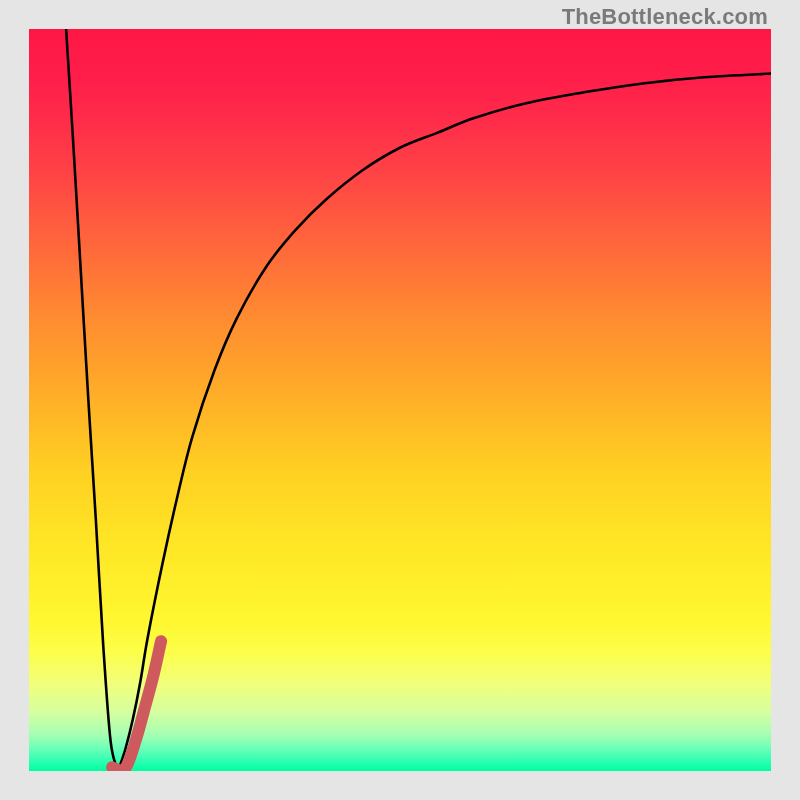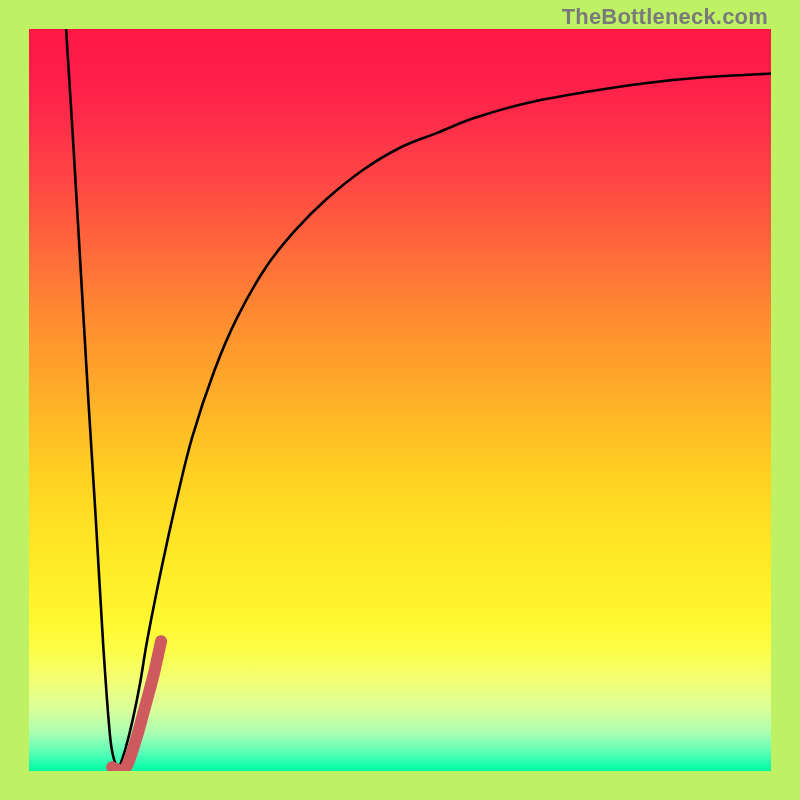--- a/index.html
+++ b/index.html
@@ -9,21 +9,21 @@
     height: 800px;
     background: #000000;
     overflow: hidden;
   }
   .frame {
     position: absolute;
     left: 0;
     top: 0;
     width: 800px;
     height: 800px;
-    background: #bef264;
+    background: #e5e5e5;
   }
   .plot {
     position: absolute;
     left: 29px;
     top: 29px;
     width: 742px;
     height: 742px;
     overflow: hidden;
   }
   .watermark {

